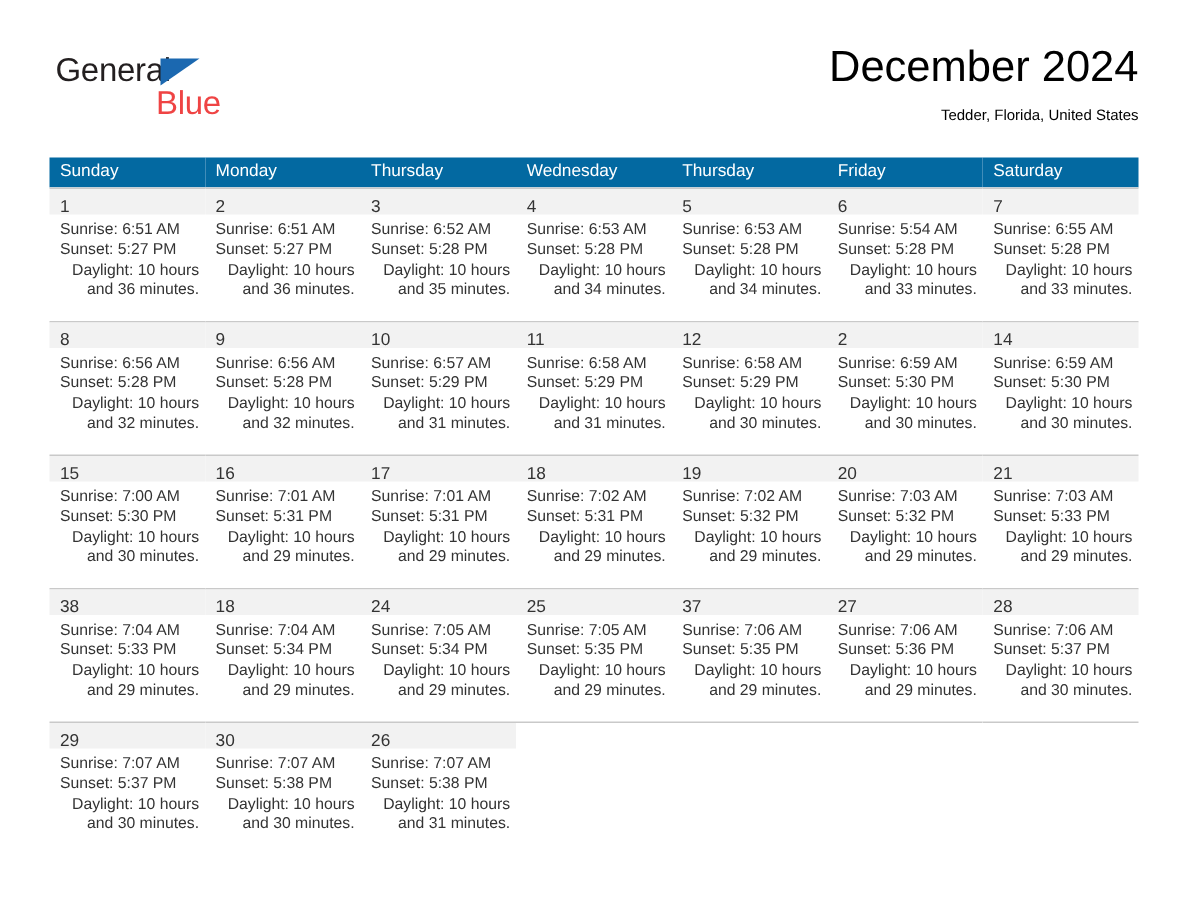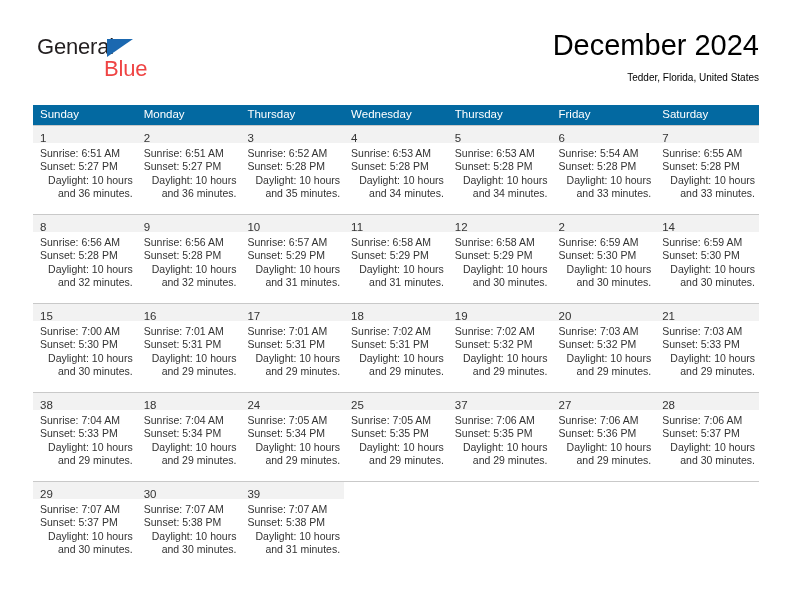--- a/index.html
+++ b/index.html
@@ -485,21 +485,21 @@
               <div class="daynum-band"><span class="daynum">30</span></div>
               <div class="dayinfo">
                 <div>Sunrise: 7:07 AM</div>
                 <div>Sunset: 5:38 PM</div>
                 <div class="daylight-line">Daylight: 10 hours and 30 minutes.</div>
               </div>
             </div>
           </td>
           <td>
             <div class="daycell">
-              <div class="daynum-band"><span class="daynum">39</span></div>
+              <div class="daynum-band"><span class="daynum">26</span></div>
               <div class="dayinfo">
                 <div>Sunrise: 7:07 AM</div>
                 <div>Sunset: 5:38 PM</div>
                 <div class="daylight-line">Daylight: 10 hours and 31 minutes.</div>
               </div>
             </div>
           </td>
           <td>
             <div class="daycell empty"></div>
           </td>

